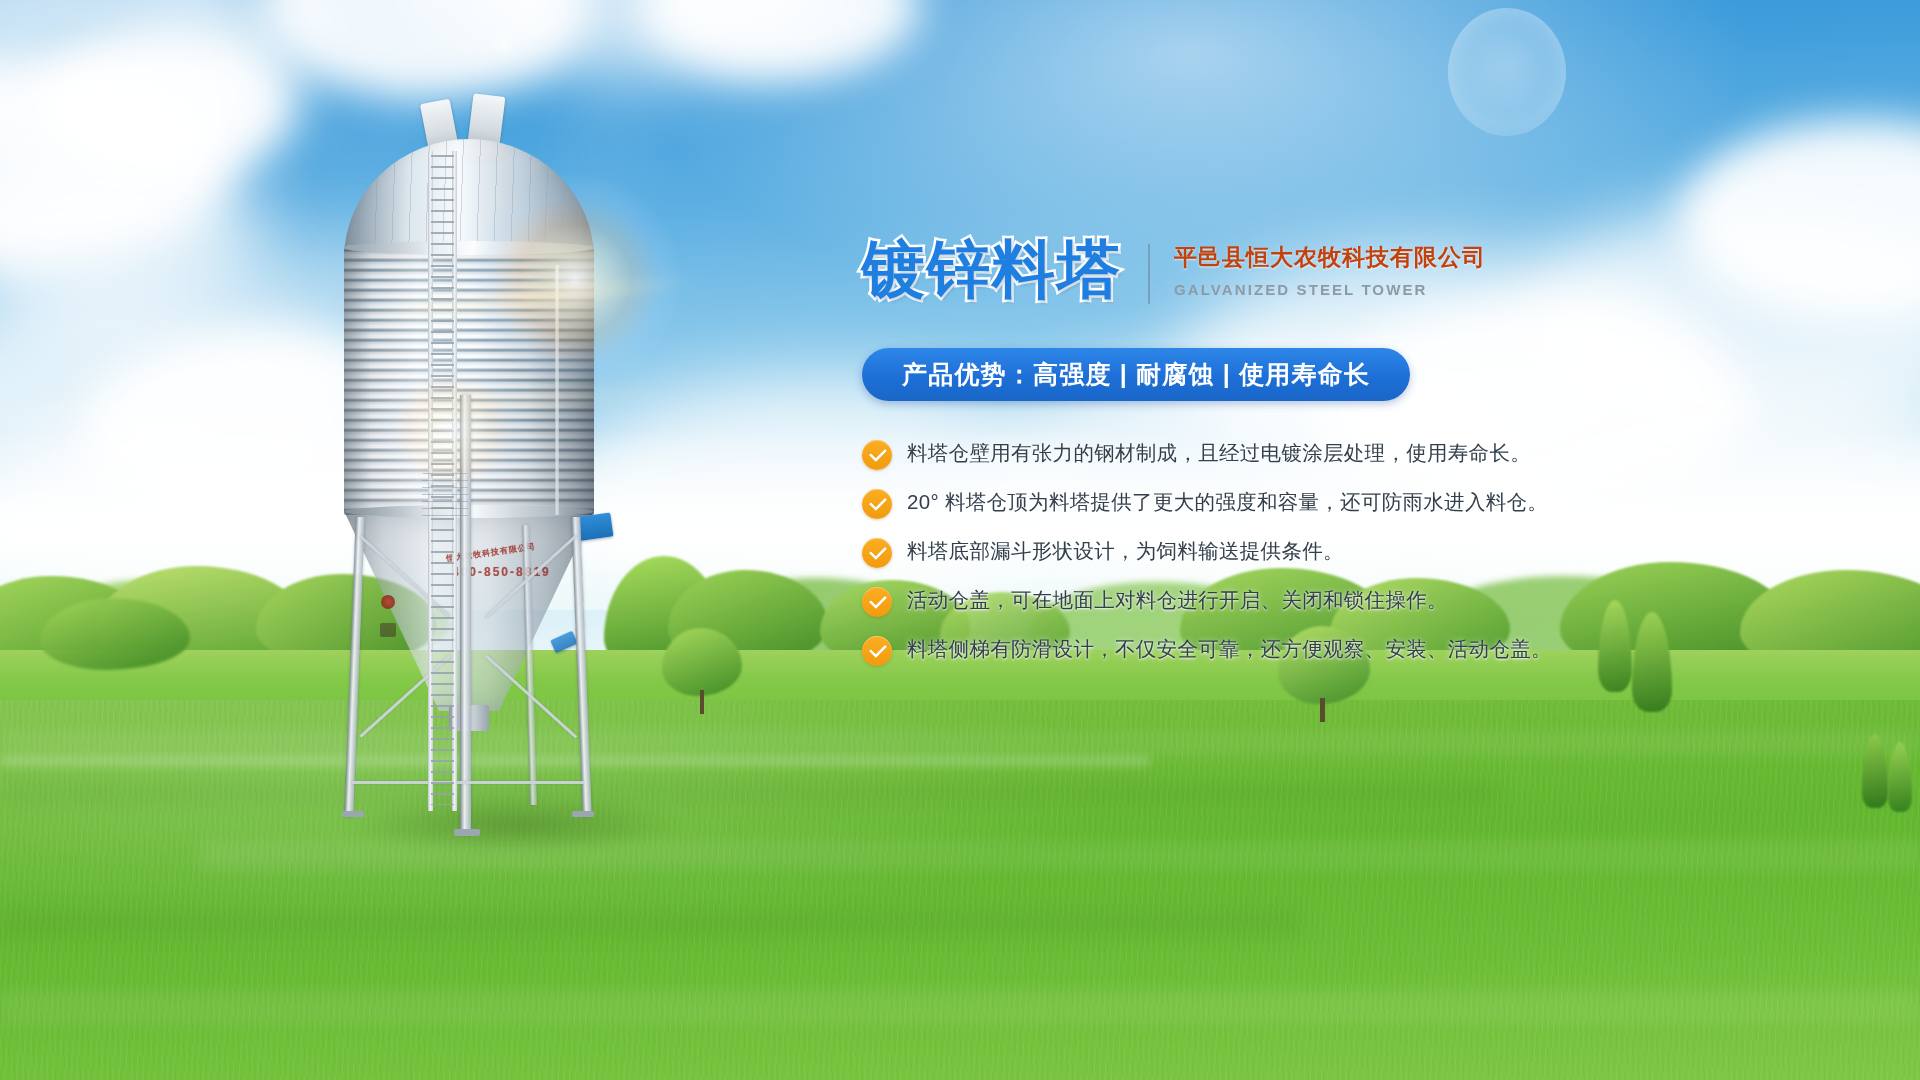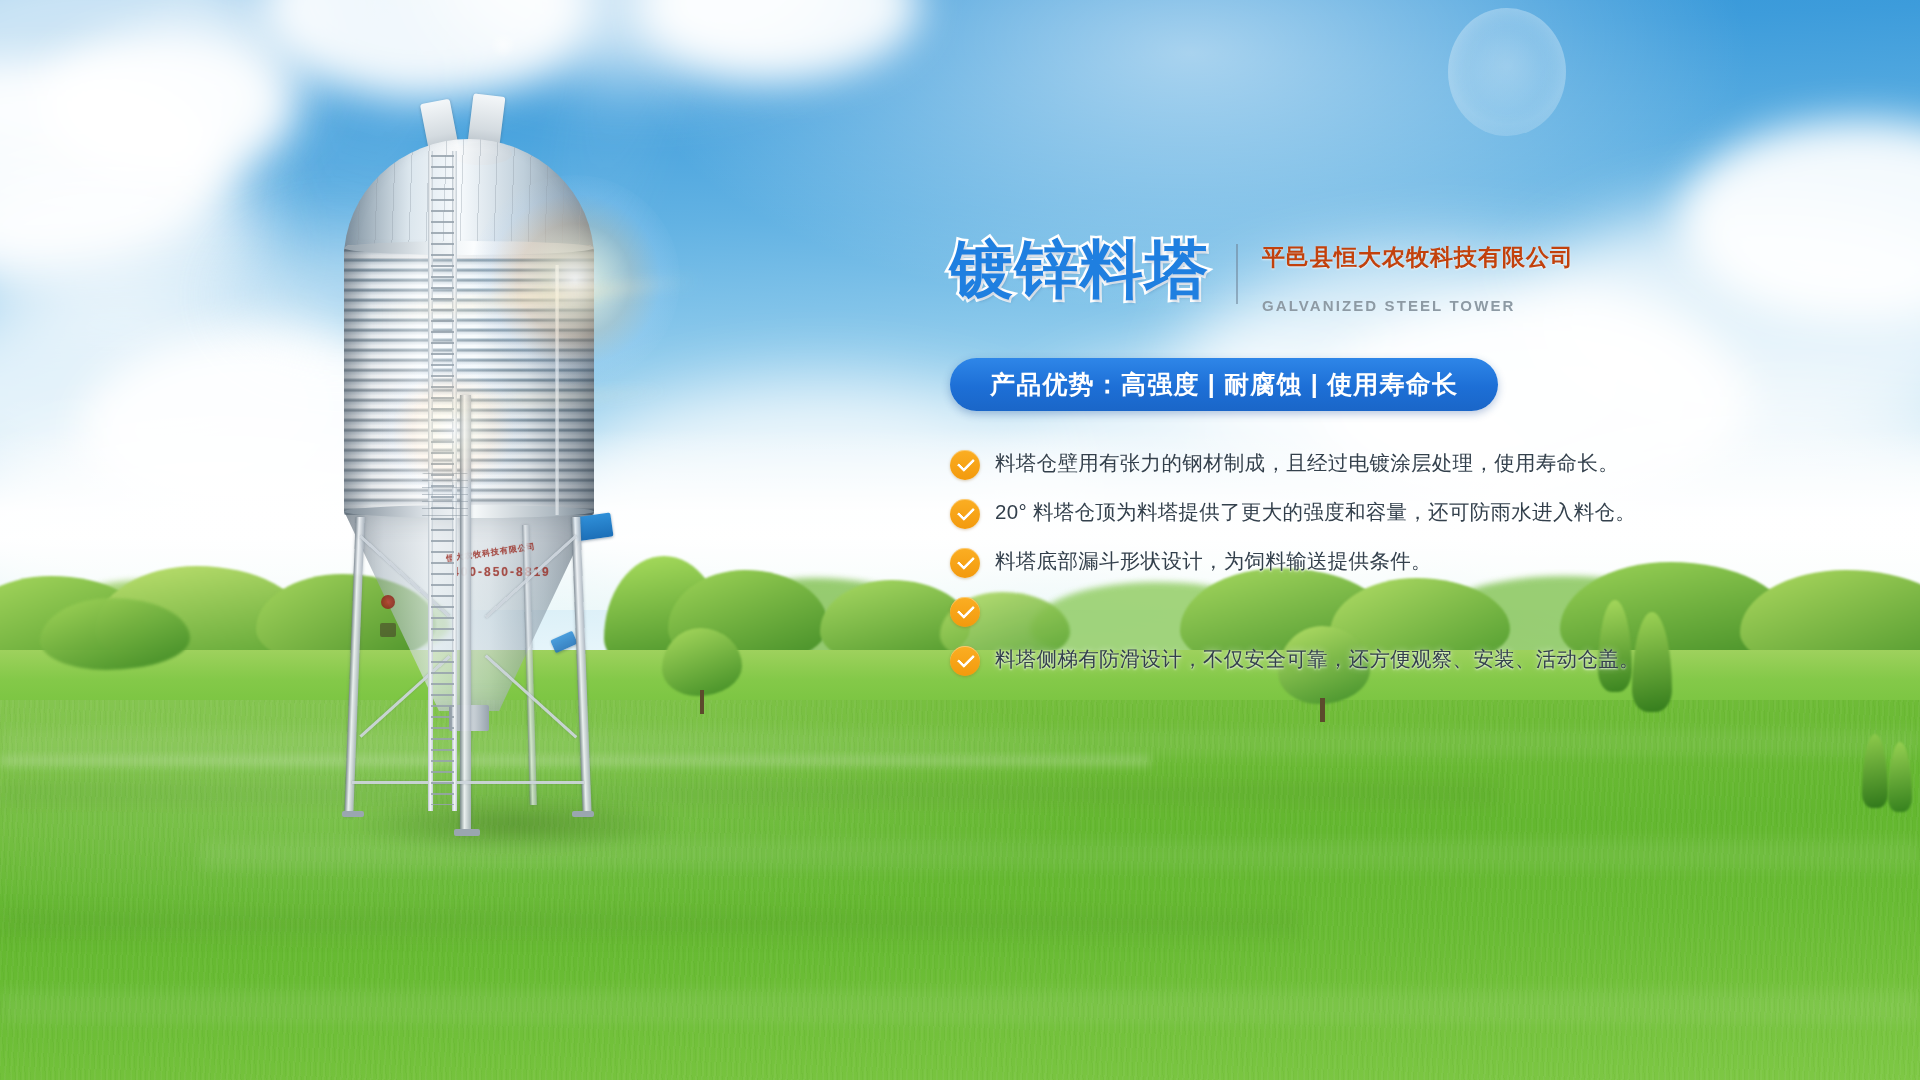--- a/index.html
+++ b/index.html
@@ -143,21 +143,21 @@
     background:linear-gradient(to right, rgba(255,255,255,0), rgba(255,238,200,.45), rgba(255,255,255,0));
     filter:blur(6px);
   }
   .silo-shadow {
     position:absolute; border-radius:50%;
     background:radial-gradient(ellipse at 50% 50%, rgba(45,80,20,.33), rgba(45,80,20,0) 72%);
     filter:blur(6px);
   }
 
   
-  #panel { position:absolute; left:950px; top:238px; width:700px; }
+  #panel { position:absolute; left:862px; top:238px; width:700px; }
 
   .title-row { display:flex; align-items:flex-start; }
   .big-title {
     font-family:"DejaVu Sans","Liberation Sans",sans-serif;
     font-size:63px; font-weight:bold; letter-spacing:2px; line-height:1;
     color:#1f7fe0;
     -webkit-text-stroke:5px #ffffff;
     paint-order:stroke fill;
     text-shadow:2px 3px 3px rgba(40,80,130,.22);
   }
@@ -165,21 +165,21 @@
     width:2px; height:60px; background:rgba(110,130,150,.55);
     margin:6px 24px 0 26px; flex:0 0 auto;
   }
   .title-meta { padding-top:4px; }
   .company {
     font-size:23px; font-weight:bold; color:#c2410c;
     letter-spacing:1px; white-space:nowrap;
     text-shadow:0 1px 2px rgba(255,255,255,.75);
   }
   .subtitle-en {
-    margin-top:24px; font-size:15px; font-weight:bold; color:#8d9aa4;
+    margin-top:8px; font-size:15px; font-weight:bold; color:#8d9aa4;
     letter-spacing:2.1px; white-space:nowrap;
   }
 
   .badge {
     margin-top:44px; display:inline-flex; align-items:center; justify-content:center;
     height:53px; padding:0 40px; border-radius:27px;
     background:linear-gradient(to bottom,#2e86e8,#1d6fd6 55%,#1a66c8);
     color:#fff; font-size:25px; font-weight:bold; letter-spacing:1.2px;
     box-shadow:0 3px 9px rgba(20,70,150,.3);
     white-space:nowrap;
@@ -382,20 +382,21 @@
         <span class="feature-text">20° 料塔仓顶为料塔提供了更大的强度和容量，还可防雨水进入料仓。</span>
       </div>
 
       <div class="feature">
         <span class="check"></span>
         <span class="feature-text">料塔底部漏斗形状设计，为饲料输送提供条件。</span>
       </div>
 
       <div class="feature">
         <span class="check"></span>
+        <span class="feature-text">活动仓盖，可在地面上对料仓进行开启、关闭和锁住操作。</span>
       </div>
 
       <div class="feature">
         <span class="check"></span>
         <span class="feature-text">料塔侧梯有防滑设计，不仅安全可靠，还方便观察、安装、活动仓盖。</span>
       </div>
 
     </div>
   </div>
 

